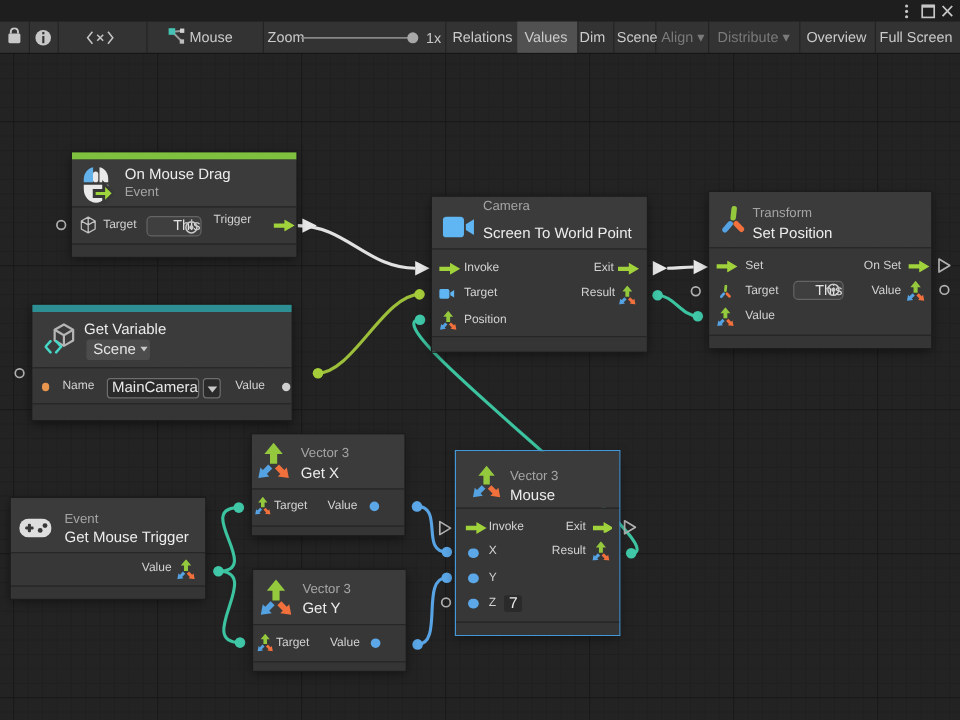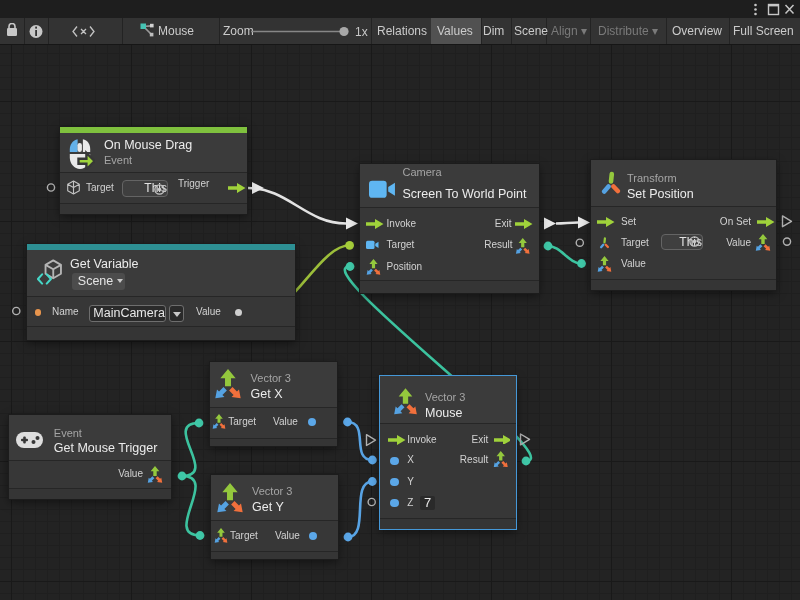--- a/index.html
+++ b/index.html
@@ -148,21 +148,21 @@
  <div class="lb" style="left:26px;top:54px">Target</div>
  <div class="thisbtn" style="left:62px;top:53px;width:46px;height:17px;font-size:12px">This</div>
  <svg class="ic" style="left:94px;top:56.5px" width="11" height="11">
       <use href="#tgt"></use>
     </svg>
  <div class="lb" style="left:118px;top:50px">Trigger</div>
  <svg class="ic" style="left:168px;top:56px" width="18" height="10">
       <use href="#flow"></use>
     </svg>
 </div>
-<div class="node" style="left:27px;top:244px;width:268px;height:96px">
+<div class="node" style="left:27px;top:254px;width:216px;height:96px">
  <div style="position:absolute;top:0;width:100%;height:6px;background:#2d8f93"></div>
  <div class="hd" style="top:6px;height:46px"></div>
  <div class="bd" style="top:52px;height:30px"></div>
  <div class="ft" style="top:82px;height:14px"></div>
  <svg class="ic" style="left:10px;top:14px" width="26" height="28" viewBox="0 0 28 28">
       <use href="#unity"></use>
     </svg>
  <div class="t1" style="left:43px;top:13px">Get Variable</div>
  <div style="position:absolute;left:44.8px;top:29.3px;width:53px;height:16.5px;background:#4c4c4c;border-radius:3px;color:#e4e4e4;font-size:12.5px;line-height:16px;padding-left:6px;white-space:nowrap">Scene&nbsp;<span class="dd" style="border-left-width:3.5px;border-right-width:3.5px;border-top-width:4.5px"></span></div>
  <div class="pdot" style="left:8px;top:65.3px;width:6.4px;height:6.4px;background:#e8954d"></div>

